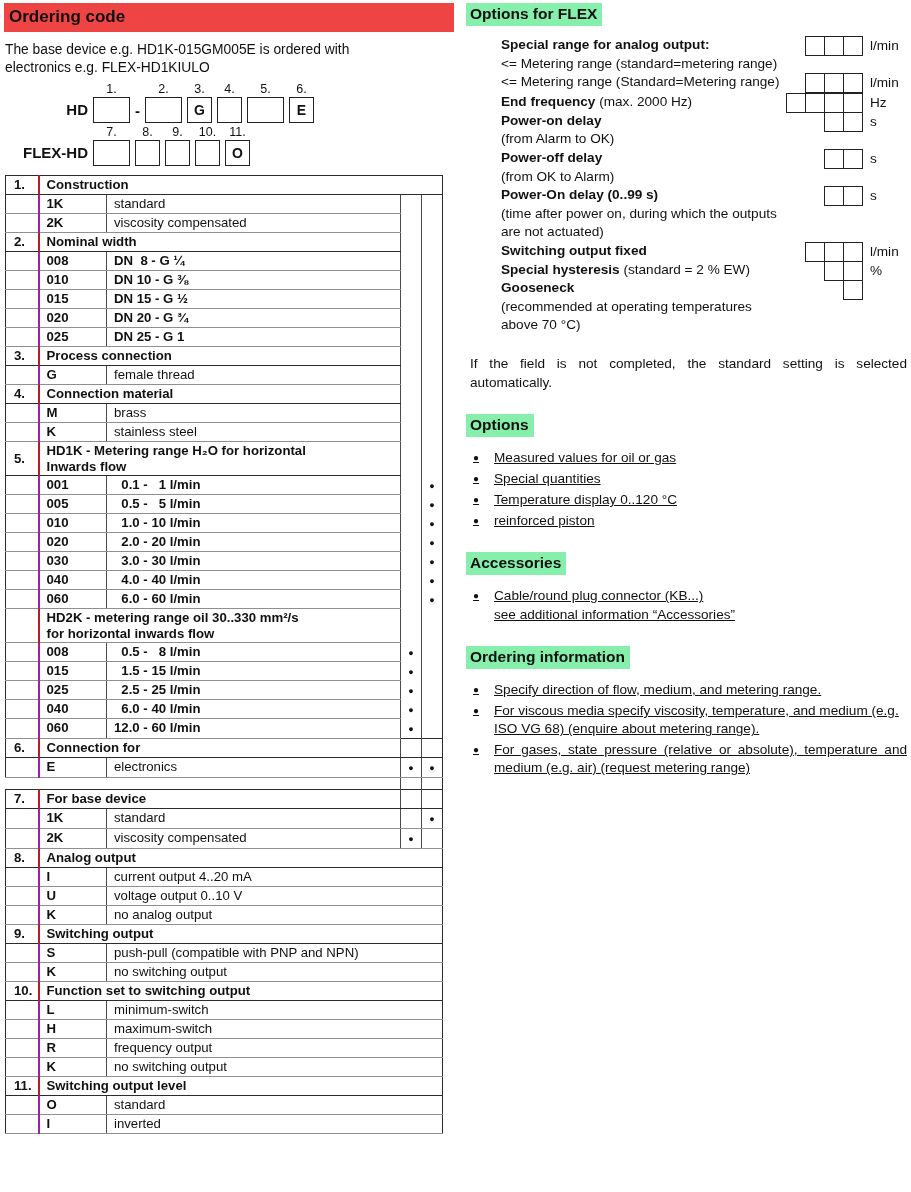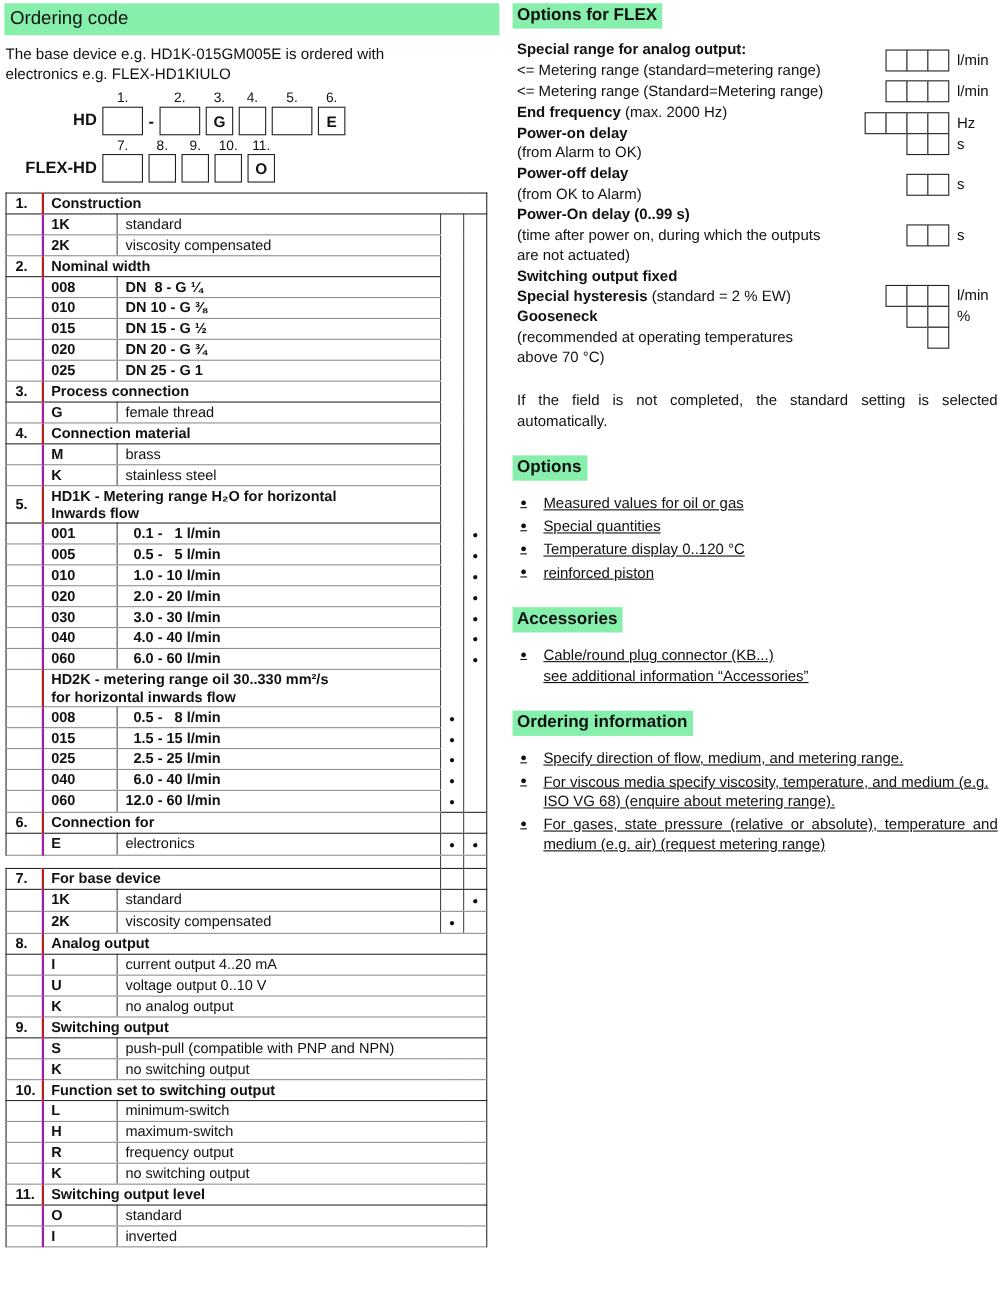--- a/index.html
+++ b/index.html
@@ -6,21 +6,21 @@
   html,body { margin:0; padding:0; }
   body {
     width:911px; height:1192px; overflow:hidden; background:#ffffff;
     font-family:"Liberation Sans", sans-serif; color:#111;
   }
   .page { display:flex; gap:12px; padding:3px 4px; }
   .lcol { width:450px; flex:0 0 450px; }
   .rcol { width:441px; flex:0 0 441px; }
 
   
-  .title-bar { background:#86efac; font-weight:normal; font-size:17px; padding:4px 6px 5px 5px; }
+  .title-bar { background:#ef4444; font-weight:bold; font-size:17px; padding:4px 6px 5px 5px; }
   .intro { margin:9px 0 4px 1px; font-size:13.8px; line-height:17.5px; }
 
   .diagram { margin:6px 0 9px 0; }
   .drow { display:flex; align-items:flex-end; margin-top:2px; }
   .dlabel { width:84px; text-align:right; font-weight:bold; font-size:15px; padding-bottom:5px; }
   .bcol { display:flex; flex-direction:column; align-items:center; margin-left:5px; }
   .bnum { font-size:12.5px; height:15px; line-height:15px; }
   .dbox { height:26px; border:1.5px solid #222; display:flex; align-items:center; justify-content:center;
           font-weight:bold; font-size:14px; background:#fff; }
   .dbox.wide { width:37px; } .dbox.narrow { width:25px; }
@@ -45,21 +45,21 @@
   .octab tr.end td { border-bottom:1.5px solid #2b2b2b; }
   .octab td.wdesc { border-right:1.4px solid #2b2b2b; }
   .octab tr.gap td { border-top:none; border-bottom:none; height:12px; }
   .octab tr.gap td.mc { border-left:none; }
   .octab .dot { font-size:9px; line-height:18px; }
   .octab .two { line-height:15.5px; padding-top:1px; padding-bottom:1px; }
 
   
   .rtitle { display:inline-block; background:#86efac; font-weight:bold; font-size:15.5px; padding:2px 5px 3px 4px; }
   .rtitle-row { margin-bottom:10px; }
-  .fgroup { display:flex; align-items:center; }
+  .fgroup { display:flex; align-items:flex-start;margin-left:31px; }
   .gtext { width:293px; font-size:13.6px; line-height:18.6px; padding-left:4px; }
   .gtext .b { font-weight:bold; }
   .gwidget { margin-left:auto; display:flex; flex-direction:column; align-items:flex-end; padding-top:0px; }
   .wline { display:flex; align-items:flex-start; }
   .wline + .wline { margin-top:-1px; }
   .cells { width:81px; display:flex; justify-content:flex-end; }
   .cell { width:20px; height:20px; border:1px solid #222; margin-left:-1px; background:#fff; }
   .unit { width:44px; font-size:13.6px; line-height:20px; padding-left:7px; }
   .stdnote { margin:20px 0 0 4px; font-size:13.6px; line-height:18.6px; text-align:justify; width:437px; }
   .rsection { margin-top:22px;text-decoration:underline; }

